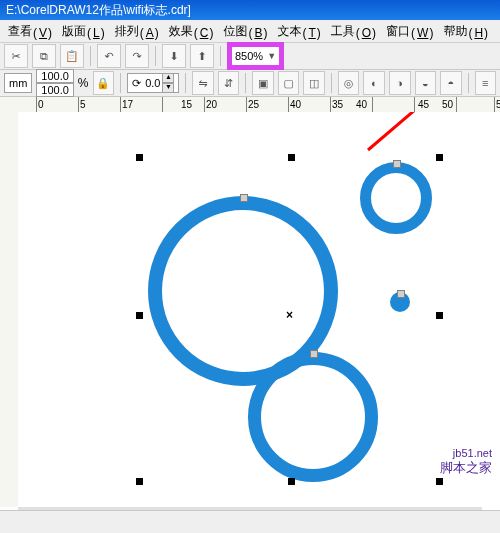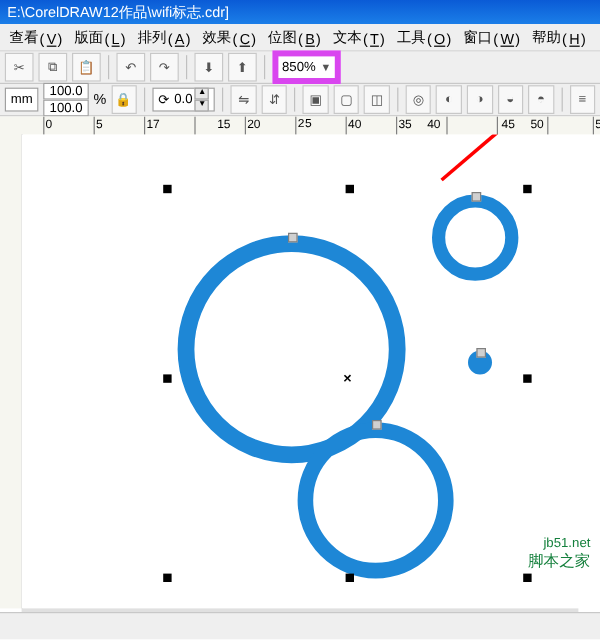--- a/index.html
+++ b/index.html
@@ -19,21 +19,21 @@
   .ruler-h .tick{position:absolute;top:0;bottom:0;border-left:1px solid #808080}
   .ruler-h .lbl{position:absolute;top:2px;font-size:10px;color:#000}
   .ruler-v{position:absolute;left:0;top:112px;bottom:26px;width:18px;background:#f6f6f0;border-right:1px solid #b0b0b0}
   .canvas{position:absolute;left:18px;top:112px;right:0;bottom:26px;background:#fff;overflow:hidden}
   .handle{position:absolute;width:7px;height:7px;background:#000}
   .xhandle{position:absolute;font-weight:bold;font-size:12px;color:#000}
   .ring{position:absolute;border-radius:50%;border:14px solid #1e87d6;box-sizing:border-box}
   .node{position:absolute;width:6px;height:6px;background:#d0d0d0;border:1px solid #808080}
   .dot{position:absolute;border-radius:50%;background:#1e87d6}
   .arrow{position:absolute;pointer-events:none}
-  .watermark{position:absolute;right:8px;bottom:30px;color:#15803d;font-size:13px}
+  .watermark{position:absolute;right:8px;bottom:30px;color:#4c1d95;font-size:13px}
   .statusbar{position:absolute;left:0;right:0;bottom:0;height:22px;background:#efefef;border-top:1px solid #c8c8c8}
   .scroll-h{position:absolute;left:18px;right:18px;bottom:22px;height:4px;background:#e0e0e0}
   .spin{display:inline-flex;flex-direction:column;margin-left:2px}
   .spin div{width:10px;height:8px;border:1px solid #a0a0a0;background:#e8e8e8;font-size:7px;line-height:6px;text-align:center}
 </style>
 </head>
 <body>
 
 <div class="titlebar">
   <span>E:\CorelDRAW12作品\wifi标志.cdr]</span>
@@ -152,21 +152,21 @@
       <div class="lbl" style="left: 38px;">0</div>
       <div class="tick" style="left: 78px;"></div>
       <div class="lbl" style="left: 80px;">5</div>
       <div class="tick" style="left: 120px;"></div>
       <div class="lbl" style="left: 122px;">17</div>
       <div class="tick" style="left: 162px;"></div>
       <div class="lbl" style="left: 181px;">15</div>
       <div class="tick" style="left: 204px;"></div>
       <div class="lbl" style="left: 206px;">20</div>
       <div class="tick" style="left: 246px;"></div>
-      <div class="lbl" style="left: 248px; font-family: Liberation Mono, monospace;">25</div>
+      <div class="lbl" style="left: 248px;">25</div>
       <div class="tick" style="left: 288px;"></div>
       <div class="lbl" style="left: 290px;">40</div>
       <div class="tick" style="left: 330px;"></div>
       <div class="lbl" style="left: 332px;">35</div>
       <div class="tick" style="left: 372px;"></div>
       <div class="lbl" style="left: 356px;">40</div>
       <div class="tick" style="left: 414px;"></div>
       <div class="lbl" style="left: 418px;">45</div>
       <div class="tick" style="left: 456px;"></div>
       <div class="lbl" style="left: 442px;">50</div>

